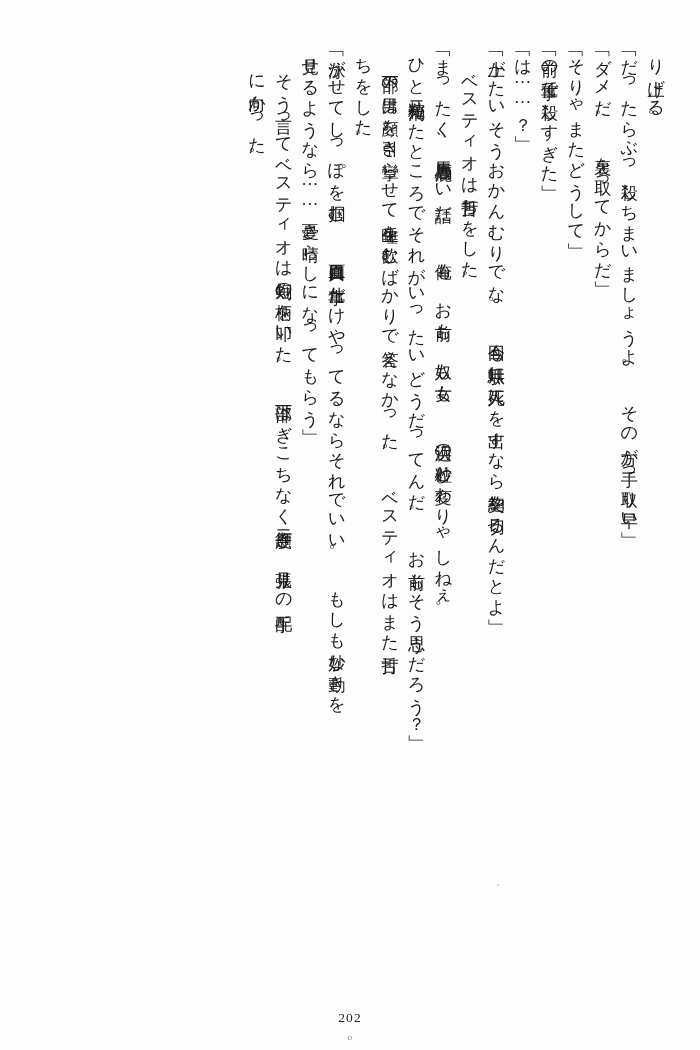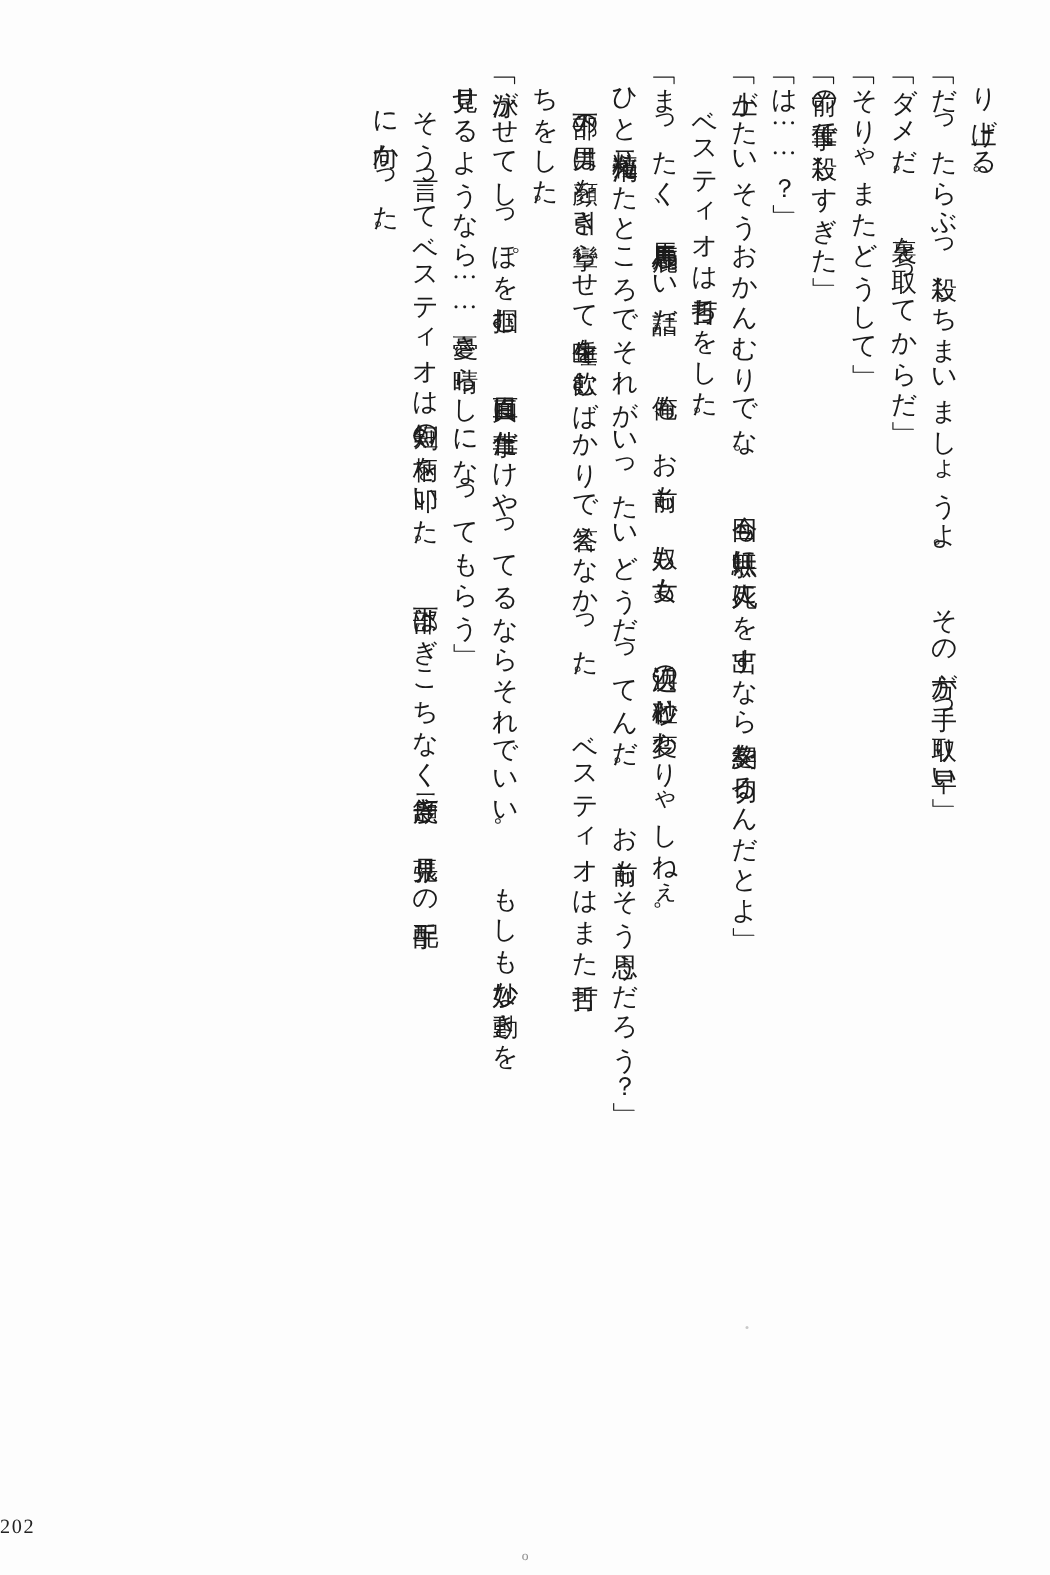--- a/index.html
+++ b/index.html
@@ -51,20 +51,21 @@
     color: #1b1b1b;
   }
   .vline.drop {
     padding-top: 16px;
   }
   .folio {
     position: absolute;
     bottom: 24px;
     left: 0;
     width: 100%;
+    text-align: center;
     font-size: 13.5px;
     letter-spacing: 0.08em;
     color: #222;
     font-family: "Liberation Serif", "DejaVu Serif", serif;
   }
   .folio-sub {
     position: absolute;
     bottom: 8px;
     left: 0;
     width: 100%;

